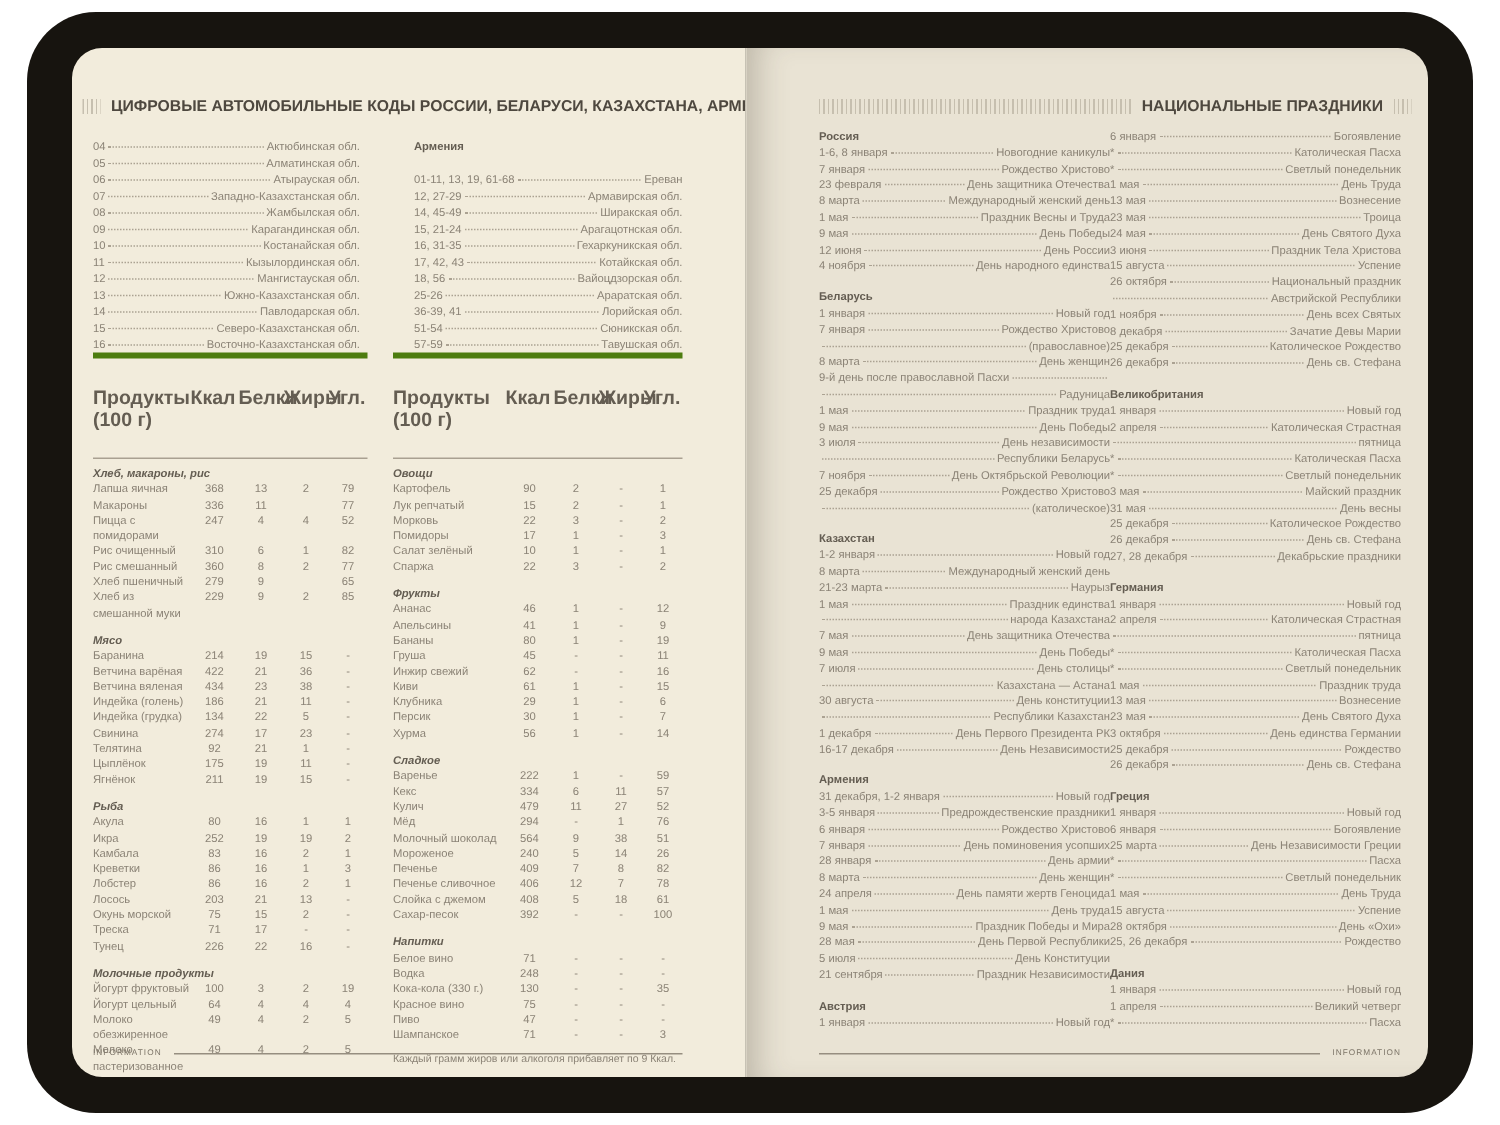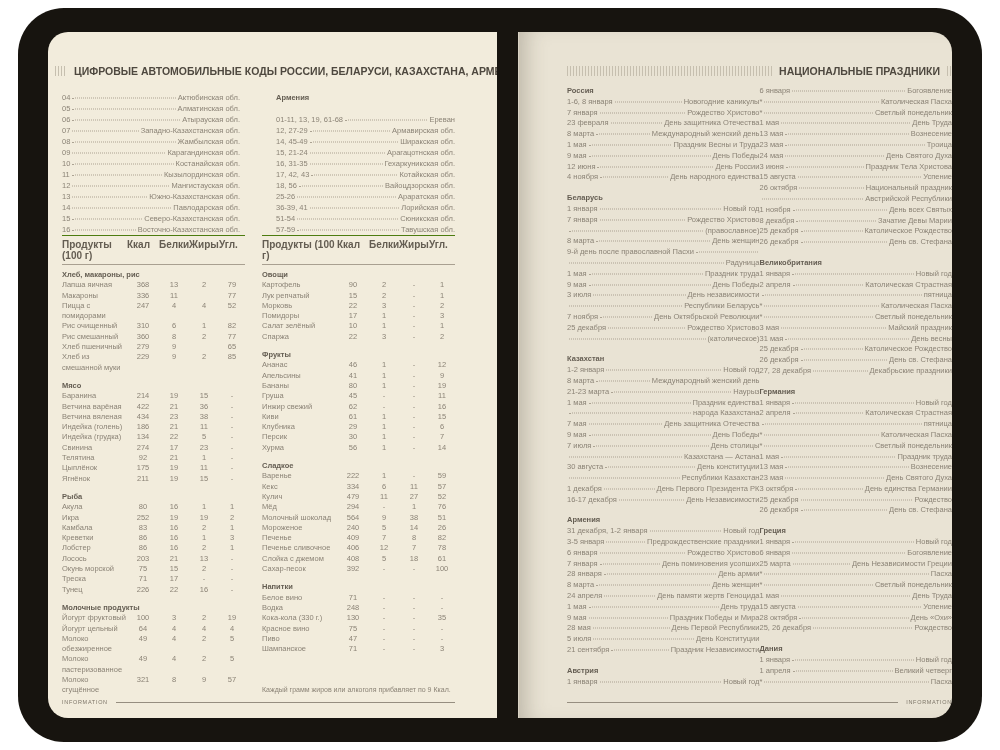--- a/index.html
+++ b/index.html
@@ -6,21 +6,21 @@
   body{width:1000px;height:750px;background:#ffffff;overflow:hidden;
        font-family:"Liberation Sans","DejaVu Sans",sans-serif;}
   .cover{position:absolute;left:18px;top:8px;width:964px;height:734px;
          background:#17140f;border-radius:46px;}
   .pages{position:absolute;left:30px;top:24px;width:904px;height:686px;
          border-radius:20px;overflow:hidden;display:flex;}
   .page{box-sizing:border-box;overflow:hidden;display:flex;flex-direction:column;}
   .page.left{width:449px;background:#f2ecdc;padding:33px 42px 13px 14px;}
   .page.right{flex:1;background:#e9e3d4;border-left:1px solid #d8d2c3;
          box-shadow:inset 18px 0 22px -12px rgba(70,60,45,.28);
-         padding:33px 0 13px 48px;margin-left:21px;}
+         padding:33px 18px 13px 48px;}
   .hdr{display:flex;align-items:center;gap:7px;flex:0 0 auto;}
   .hdr h1{margin:0;font-size:10.5px;font-weight:bold;color:#4e483f;
           letter-spacing:0;white-space:nowrap;}
   .hatch{height:10px;background:repeating-linear-gradient(90deg,#c6bfaf 0,#c6bfaf 1px,rgba(0,0,0,0) 1px,rgba(0,0,0,0) 3px);}
   .hatch.small{width:12px;flex:0 0 auto;}
   .hatch.fill{flex:1 1 auto;}
   .hdr.pull-left .hatch.small{margin-left:-7px;}
   .hdr.pull-right .hatch.small{margin-right:-7px;}
   .codes-hdr{margin-bottom:15px;}
   .nut-hdr{margin-top:12px;margin-bottom:14px;}
@@ -30,26 +30,26 @@
   .row .d{white-space:nowrap;}
   .row .v{white-space:nowrap;text-align:right;}
   .dots{flex:1 1 6px;border-bottom:1px dotted #aba292;margin:0 2px;transform:translateY(-1.5px);min-width:6px;}
   .grp-name{font-weight:bold;font-size:7.5px;line-height:11px;color:#645d52;}
   .grp-name:empty{display:none;}
   .codes-grid{display:grid;grid-template-columns:178px 1fr;column-gap:36px;flex:0 0 auto;}
   .spacer{height:11px;}
   .nut-grid{display:grid;grid-template-columns:183px 1fr;column-gap:17px;flex:1 1 auto;min-height:0;}
   .nut-col{display:flex;flex-direction:column;min-height:0;}
   .nut-head{display:grid;grid-template-columns:1fr 32px 30px 30px 26px;
-            border-top:1px solid #4d7c0f;border-bottom:1px solid #a9a091;
-            padding:3px 0;margin-bottom:5px;font-weight:bold;font-size:10px;color:#645d52;}
+            border-top:4px solid #4d7c0f;border-bottom:1px solid #a9a091;
+            padding:18px 0;margin-bottom:5px;font-weight:bold;font-size:13px;color:#645d52;}
   .nut-head span{}
   .nut-head .nh-prod{text-align:left;}
   .nut-sec + .nut-sec{margin-top:8px;}
-  .nut-sec .grp-name{line-height:10.3px;}
+  .nut-sec .grp-name{line-height:10.3px;font-style:italic;}
   .nrow{display:grid;grid-template-columns:1fr 32px 30px 30px 26px;
         font-size:7.5px;line-height:10.3px;color:#8b8376;}
   .nrow .nv{text-align:center;}
   .footnote{margin-top:auto;padding-top:8px;font-size:7px;color:#8b8376;}
   .hol-grid{display:grid;grid-template-columns:1fr 1fr;column-gap:0;flex:1 1 auto;min-height:0;}
   .sec + .sec{margin-top:10px;}
   .sec .grp-name{line-height:10.8px;}
   .pg-footer{margin-top:auto;display:flex;align-items:center;gap:8px;flex:0 0 auto;
              font-size:5.5px;letter-spacing:.7px;color:#7d7568;padding-top:6px;}
   .f-line{flex:1 1 auto;border-top:1px solid #968e80;height:0;}

